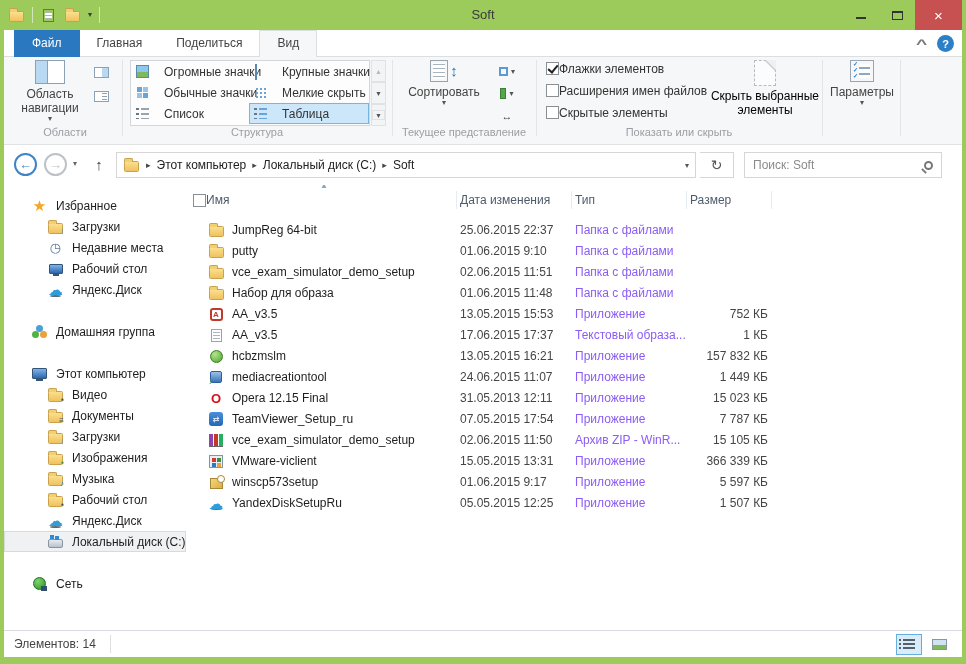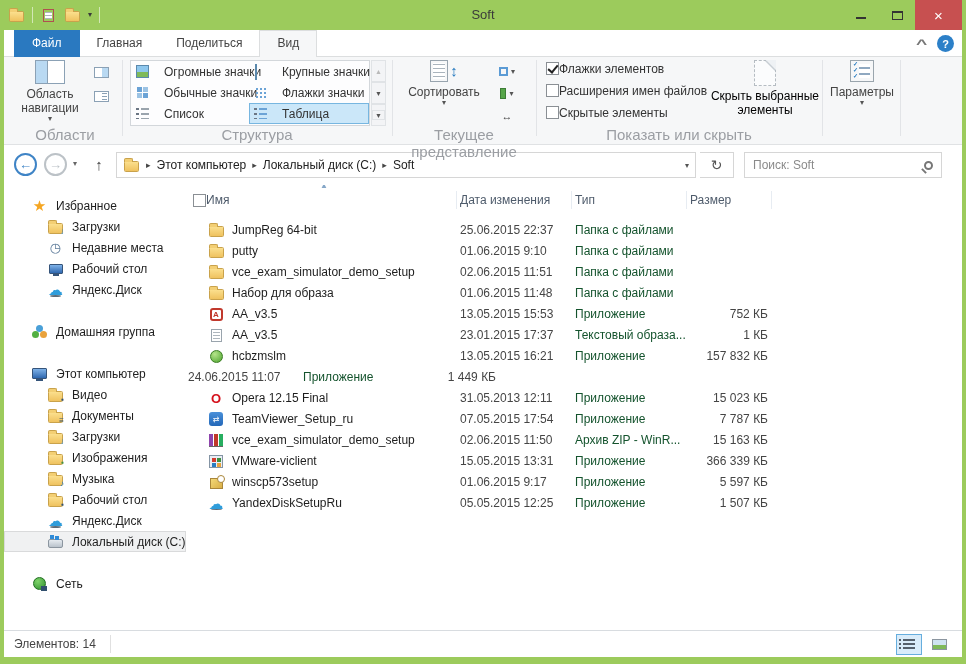--- a/index.html
+++ b/index.html
@@ -27,21 +27,21 @@
   .tab-file { background:#2a79c0; color:#fff; padding:0 18px; line-height:26px; margin-left:10px; }
   .tab { padding:0 17px; line-height:26px; color:#444; }
   .tab.active { background:#f6f7f8; border:1px solid #dcdedf; border-bottom:none; line-height:25px; position:relative; top:0; }
   .ribbon-ctl { position:absolute; right:8px; top:0; height:27px; display:flex; align-items:center; gap:12px; }
   .chev-up { color:#777; font-size:12px; font-weight:bold; transform:scaleX(1.6); }
   .help-btn { width:17px; height:17px; border-radius:50%; background:#2c80c8; color:#fff; font-weight:bold; font-size:11px; display:flex; align-items:center; justify-content:center; }
 
   
   .ribbon { position:absolute; left:4px; right:4px; top:57px; height:88px; background:#f6f7f8; border-bottom:1px solid #e0e2e4; z-index:3; }
   .rdiv { position:absolute; top:3px; bottom:8px; width:1px; background:#e2e4e7; }
-  .grp-label { position:absolute; top:69px; height:14px; font-size:15px; color:#9b9ea3; text-align:center; }
+  .grp-label { position:absolute; top:69px; height:14px; font-size:11px; color:#9b9ea3; text-align:center; }
   .bigbtn { position:absolute; display:flex; flex-direction:column; align-items:center; text-align:center; color:#444; line-height:14px; }
   .bigbtn .cap2 { margin-top:3px; }
   .caret { font-size:8px; color:#555; line-height:8px; }
   .dis { color:#000000; }
 
   
   .navpane-ic { width:30px; height:24px; background:#fff; border:1px solid #8ba1b5; position:relative; }
   .navpane-ic::before { content:""; position:absolute; left:0; top:0; bottom:0; width:11px; background:#b9d9f2; border-right:1px solid #8ba1b5; }
   .smallbtn { position:absolute; width:26px; height:22px; border:1px solid transparent; display:flex; align-items:center; justify-content:center; }
   .pane-ic { width:15px; height:11px; border:1px solid #8ba1b5; background:#fff; position:relative; }
@@ -152,21 +152,21 @@
   .listhead { position:absolute; left:185px; top:188px; right:10px; height:24px; display:flex; align-items:center; color:#4e5b6b; }
   .hc { display:flex; align-items:center; height:18px; border-right:1px solid #e7ecf2; padding-left:3px; }
   .hc.name { flex:0 0 272px; padding-left:8px; }
   .hc.date { flex:0 0 115px; } .hc.type { flex:0 0 115px; } .hc.size { flex:0 0 85px; }
   .sortmark { position:absolute; left:135px; top:-7px; color:#86a7c8; font-size:8px; }
   .rows { position:absolute; left:185px; top:216px; right:10px; }
   .frow { height:21px; display:flex; align-items:flex-end; }
   .fc-name { flex:0 0 272px; display:flex; align-items:center; gap:8px; padding-left:23px; color:#1e1e1e; white-space:nowrap; overflow:hidden; }
   .fc-name .sicon { flex:0 0 16px; width:16px; }
   .fc-date { flex:0 0 115px; padding-left:3px; color:#454545; }
-  .fc-type { flex:0 0 115px; padding-left:3px; color:#14532d; }
+  .fc-type { flex:0 0 115px; padding-left:3px; color:#8b5cf6; }
   .fc-size { flex:0 0 85px; text-align:right; padding-right:4px; color:#454545; }
 
   
   .statusbar { position:absolute; left:4px; right:4px; bottom:7px; height:27px; background:#fff; border-top:1px solid #d8dce0; display:flex; align-items:center; padding:0 10px; color:#444; }
   .st-sep { width:1px; height:18px; background:#e0e0e0; margin-left:14px; }
   .viewbtns { margin-left:auto; display:flex; gap:4px; }
   .vb { width:26px; height:21px; display:flex; align-items:center; justify-content:center; border:1px solid transparent; }
   .vb.sel { background:#d9ecfa; border-color:#66aede; }
   .vb-det { width:12px; height:11px; background:repeating-linear-gradient(180deg,#55606c 0 2px,transparent 2px 4px); position:relative; }
   .vb-det::before { content:""; position:absolute; left:-4px; top:0; width:2px; height:11px; background:repeating-linear-gradient(180deg,#55606c 0 2px,transparent 2px 4px); }
@@ -250,21 +250,21 @@
       <div class="vitem">
           <span class="li-ic"><span class="ic-pic sm li-ic"></span></span>
           <span>Крупные значки</span>
         </div>
       <div class="vitem">
           <span class="li-ic ic-quads"></span>
           <span>Обычные значки</span>
         </div>
       <div class="vitem">
           <span class="li-ic ic-grid"></span>
-          <span>Флажки значки</span>
+          <span>Мелкие скрыть</span>
         </div>
       <div class="vitem">
           <span class="li-ic ic-lines"></span>
           <span>Список</span>
         </div>
       <div class="vitem sel">
           <span class="li-ic ic-lines ic-table"></span>
           <span>Таблица</span>
         </div>
     </div>
@@ -538,36 +538,42 @@
         <div class="fc-type">Приложение</div>
         <div class="fc-size">752 КБ</div>
       </div>
     <div class="frow">
         <div class="fc-name">
           <span class="sicon">
             <span class="txt-ic"></span>
           </span>
           <span>AA_v3.5</span>
         </div>
-        <div class="fc-date">23.01.2015 17:37</div>
+        <div class="fc-date">17.06.2015 17:37</div>
         <div class="fc-type">Текстовый образа...</div>
         <div class="fc-size">1 КБ</div>
       </div>
     <div class="frow">
         <div class="fc-name">
           <span class="sicon">
             <span class="hcb-ic"></span>
           </span>
           <span>hcbzmslm</span>
         </div>
         <div class="fc-date">13.05.2015 16:21</div>
         <div class="fc-type">Приложение</div>
         <div class="fc-size">157 832 КБ</div>
       </div>
     <div class="frow">
+        <div class="fc-name">
+          <span class="sicon">
+            <span class="mct-ic"></span>
+          </span>
+          <span>mediacreationtool</span>
+        </div>
         <div class="fc-date">24.06.2015 11:07</div>
         <div class="fc-type">Приложение</div>
         <div class="fc-size">1 449 КБ</div>
       </div>
     <div class="frow">
         <div class="fc-name">
           <span class="sicon">
             <span class="opera-ic">O</span>
           </span>
           <span>Opera 12.15 Final</span>
@@ -589,21 +595,21 @@
       </div>
     <div class="frow">
         <div class="fc-name">
           <span class="sicon">
             <span class="rar-ic"></span>
           </span>
           <span>vce_exam_simulator_demo_setup</span>
         </div>
         <div class="fc-date">02.06.2015 11:50</div>
         <div class="fc-type">Архив ZIP - WinR...</div>
-        <div class="fc-size">15 163 КБ</div>
+        <div class="fc-size">15 105 КБ</div>
       </div>
     <div class="frow">
         <div class="fc-name">
           <span class="sicon">
             <span class="vmw-ic"></span>
           </span>
           <span>VMware-viclient</span>
         </div>
         <div class="fc-date">15.05.2015 13:31</div>
         <div class="fc-type">Приложение</div>

